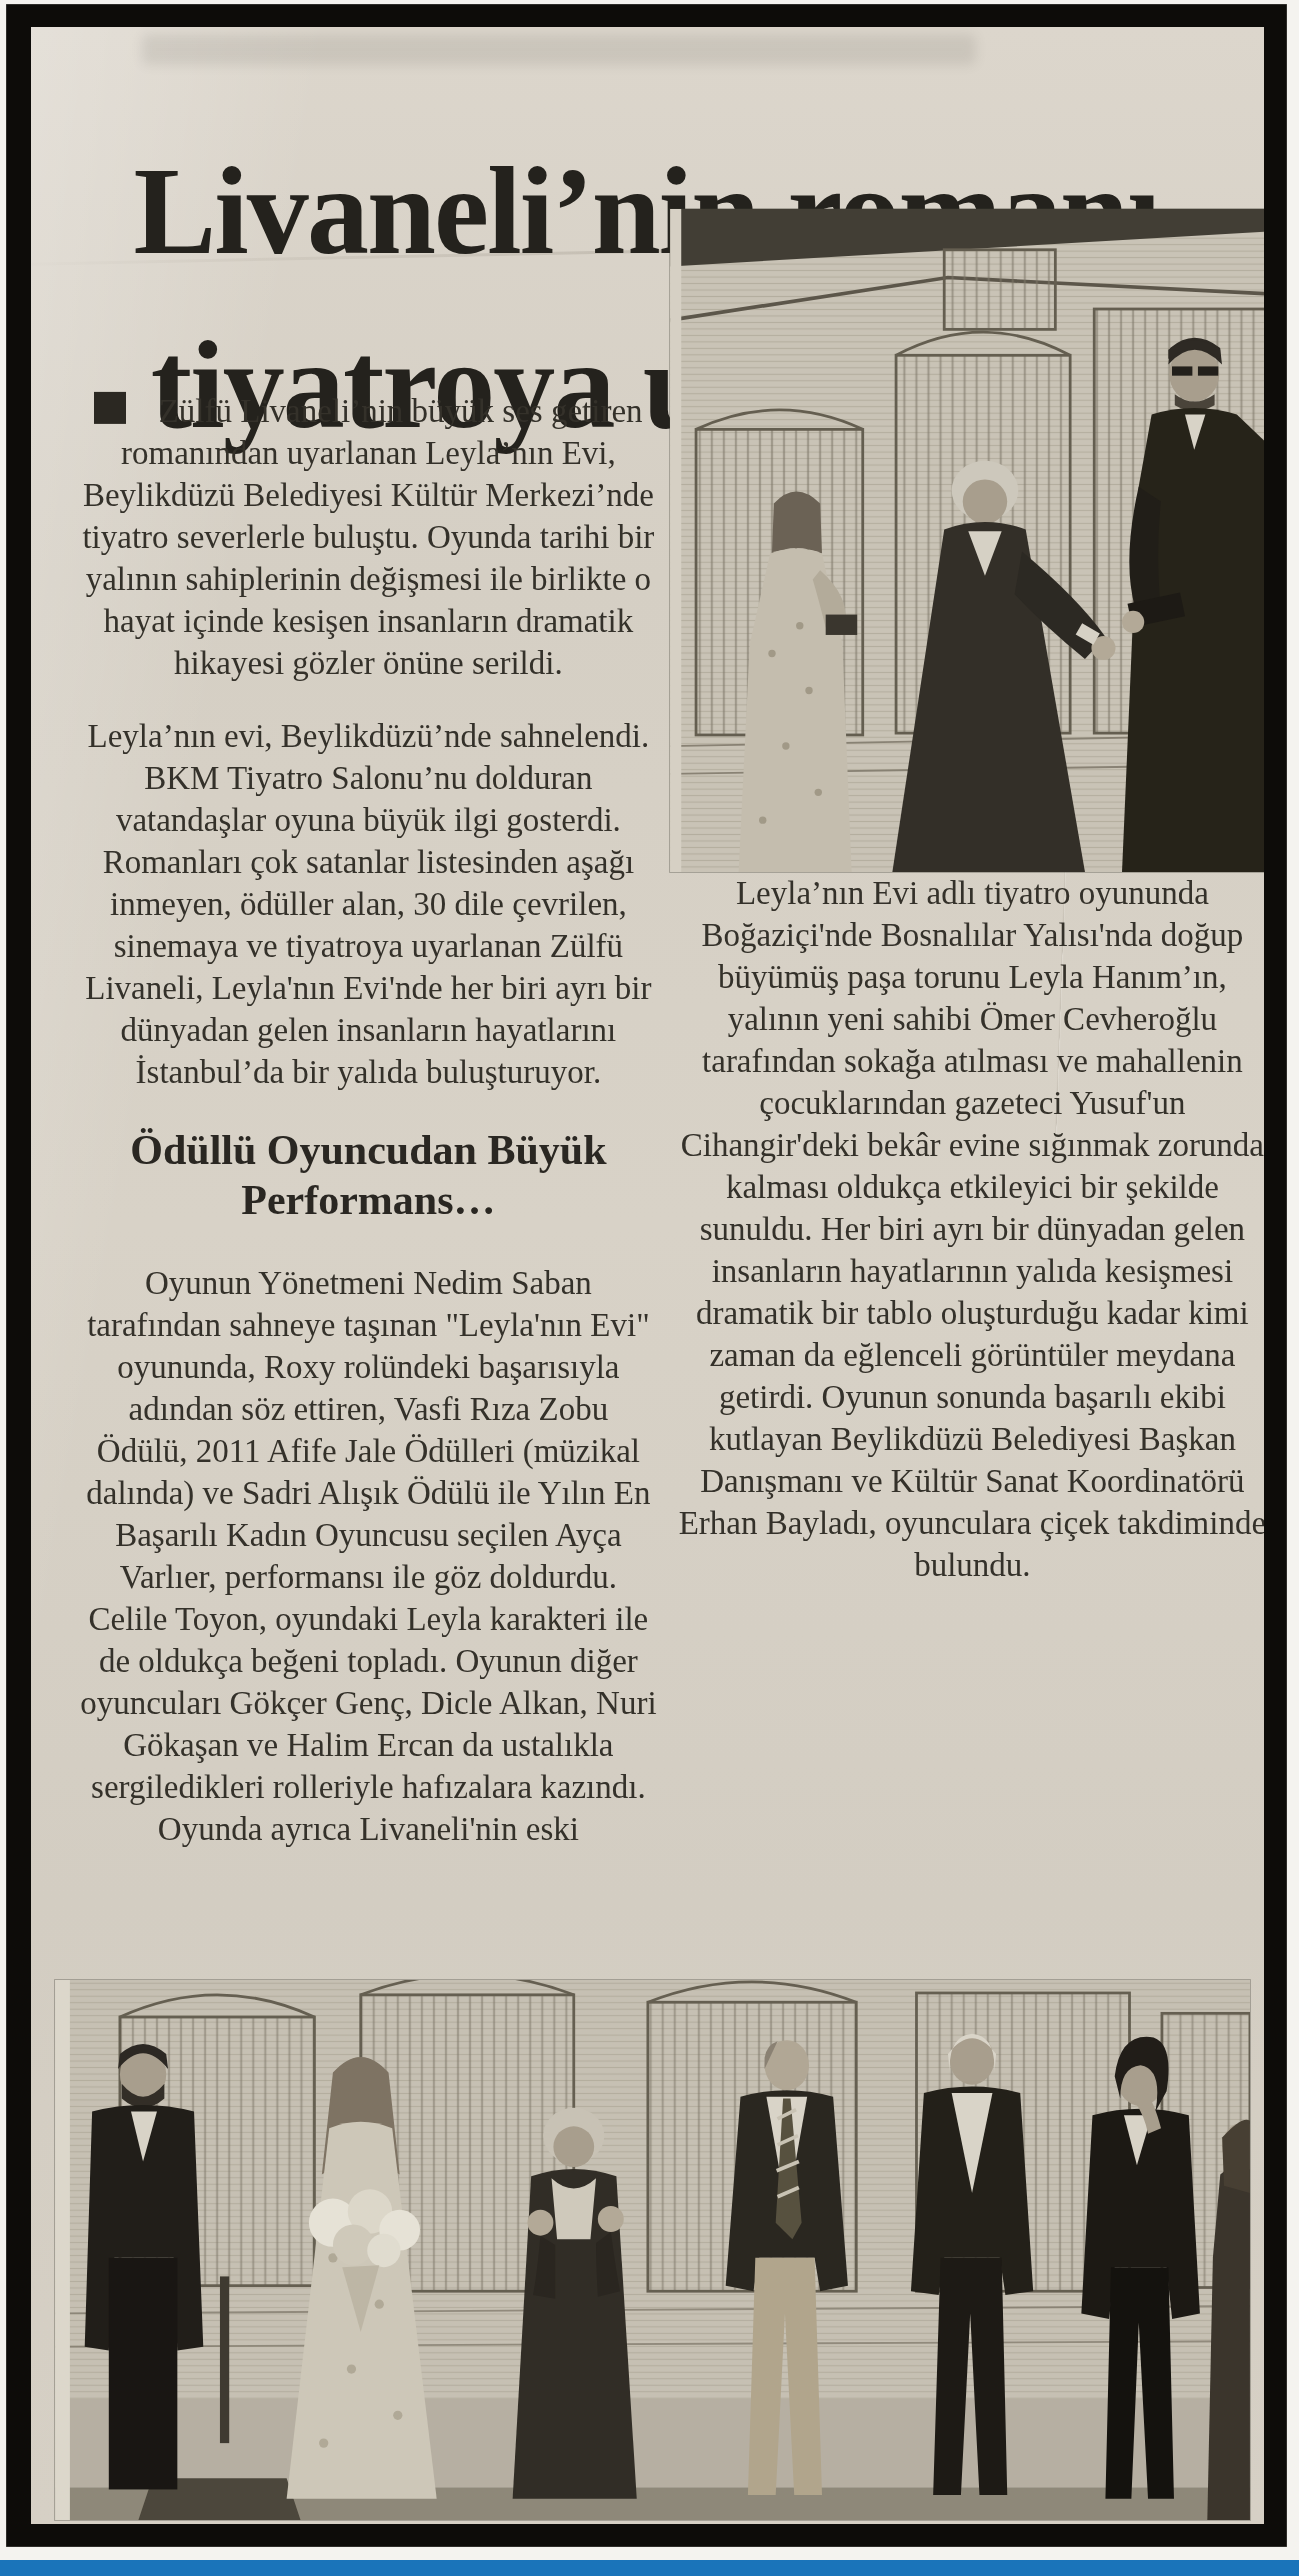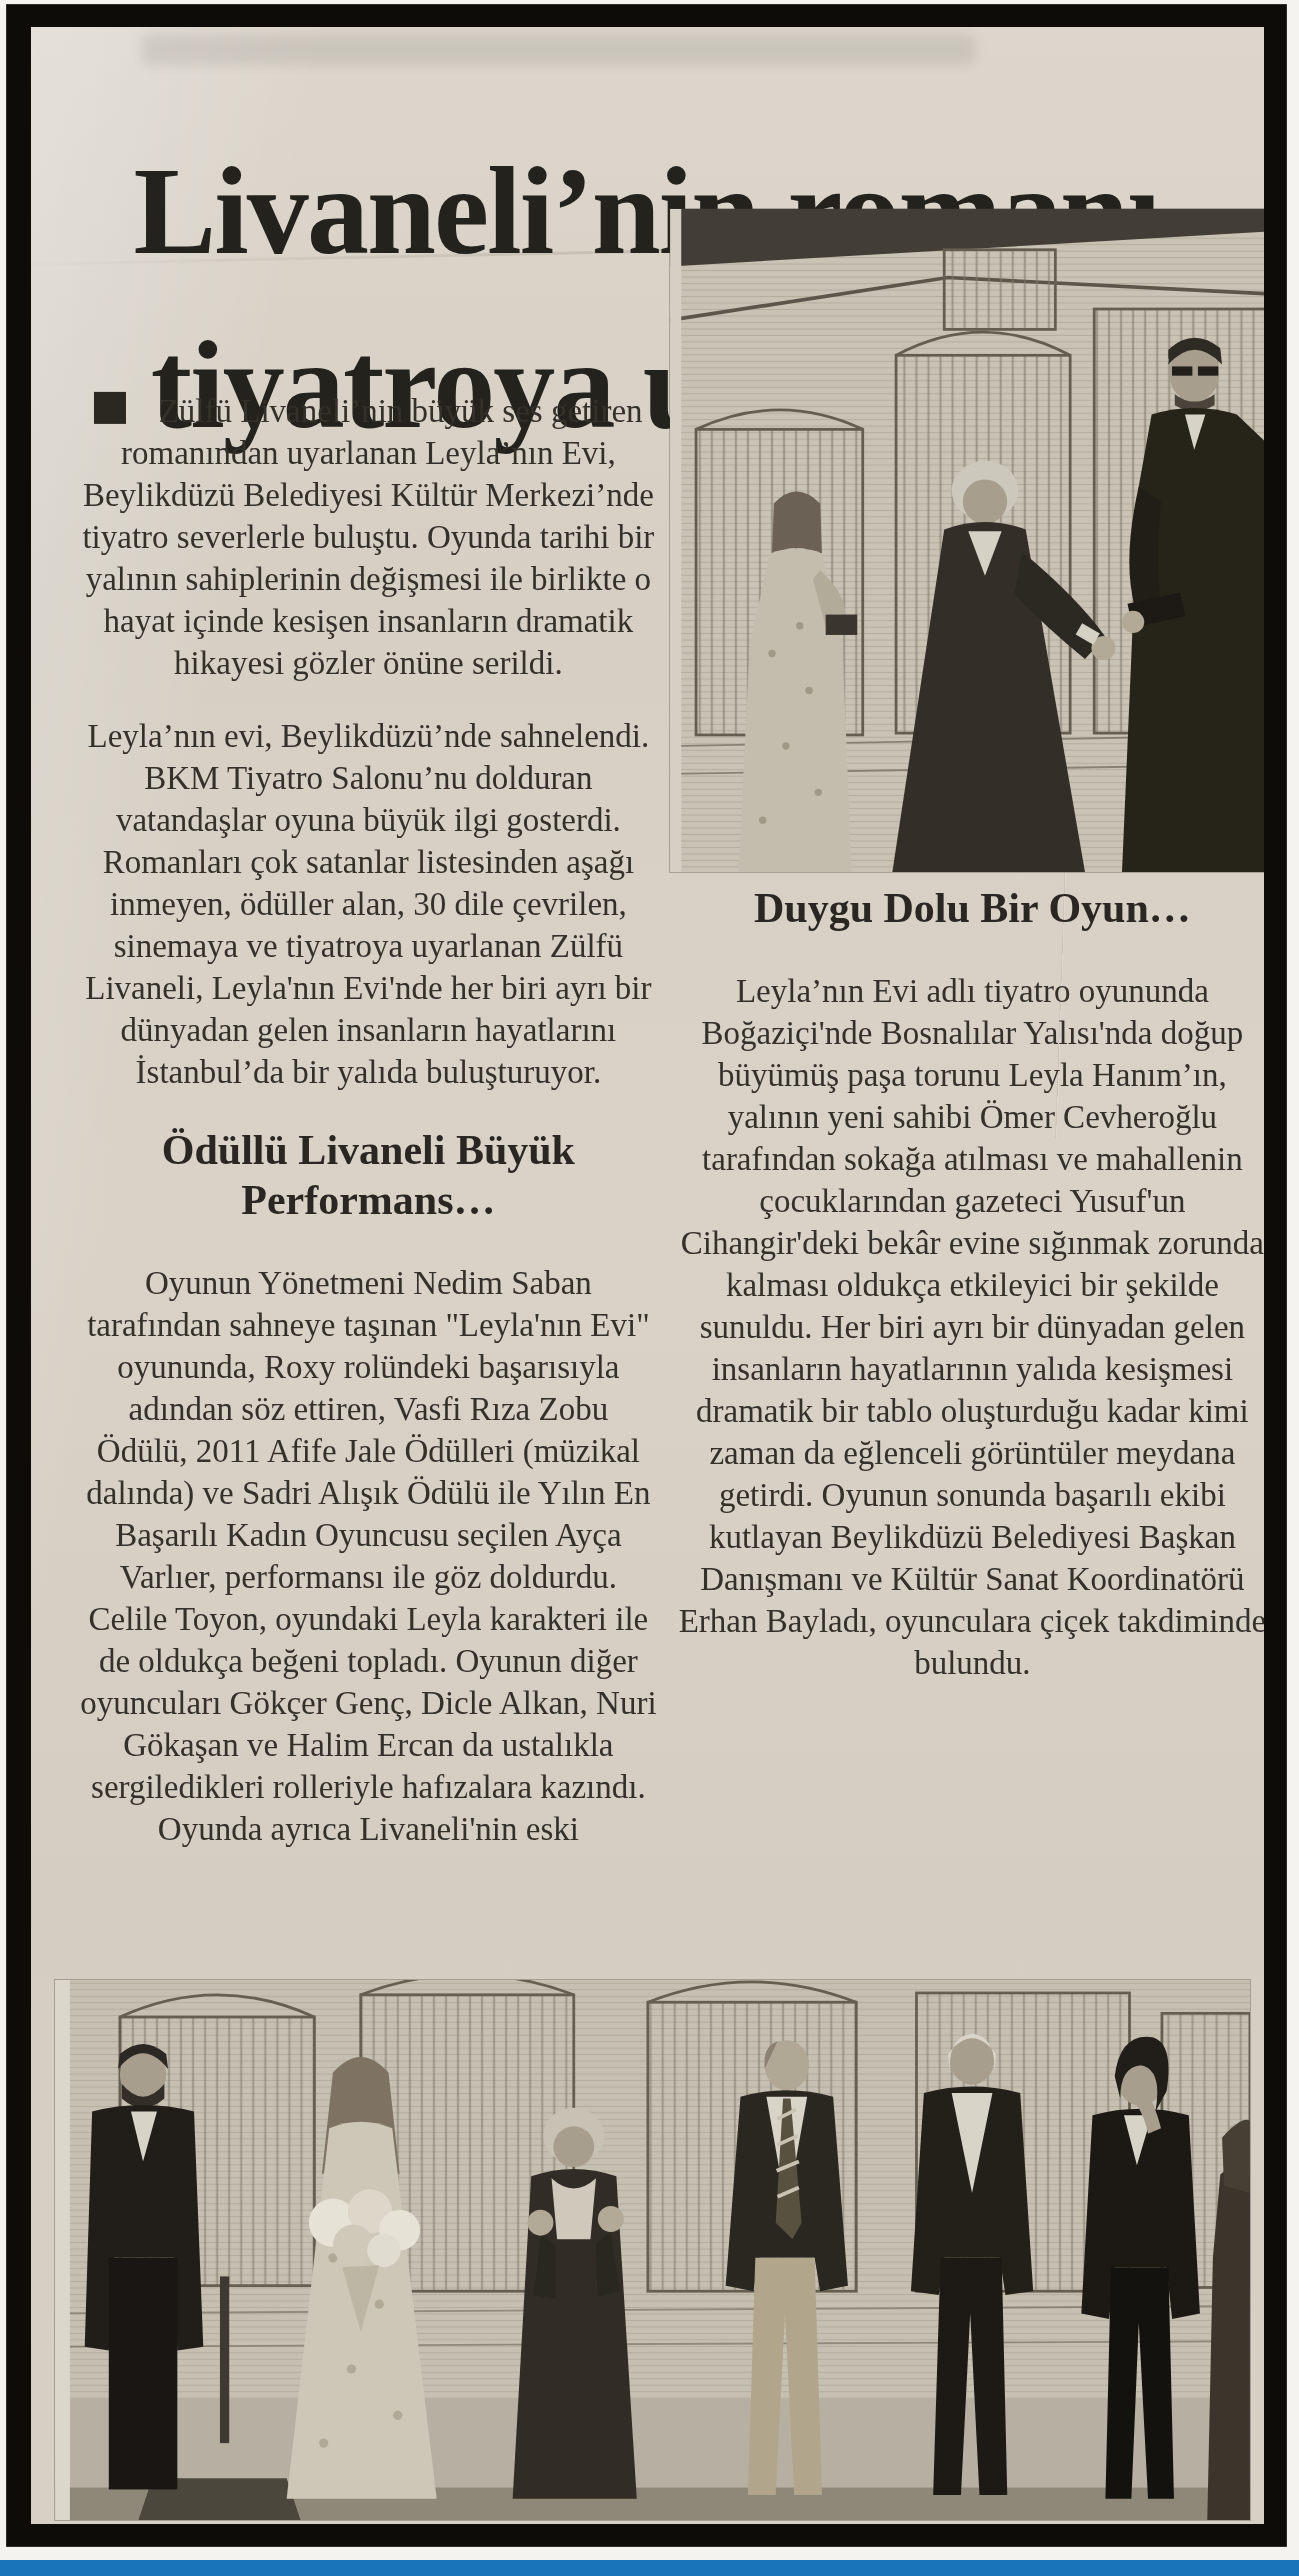--- a/index.html
+++ b/index.html
@@ -56,21 +56,21 @@
       <div class="crease c2"></div>
 
       <h1 class="headline">
         <span class="hl">Livaneli’nin romanı</span>
         <span class="hl">tiyatroya uyarlandı</span>
       </h1>
 
       <div class="col col-left">
         <p><span class="bullet"></span><span>Zülfü Livaneli’nin büyük ses getiren romanından uyarlanan Leyla’nın Evi, Beylikdüzü Belediyesi Kültür Merkezi’nde tiyatro severlerle buluştu. Oyunda tarihi bir yalının sahiplerinin değişmesi ile birlikte o hayat içinde kesişen insanların dramatik hikayesi gözler önüne serildi.</span></p>
         <p>Leyla’nın evi, Beylikdüzü’nde sahnelendi. BKM Tiyatro Salonu’nu dolduran vatandaşlar oyuna büyük ilgi gosterdi. Romanları çok satanlar listesinden aşağı inmeyen, ödüller alan, 30 dile çevrilen, sinemaya ve tiyatroya uyarlanan Zülfü Livaneli, Leyla'nın Evi'nde her biri ayrı bir dünyadan gelen insanların hayatlarını İstanbul’da bir yalıda buluşturuyor.</p>
-        <div class="subhead left">Ödüllü Livaneli Büyük Performans…</div>
+        <div class="subhead left">Ödüllü Oyuncudan Büyük Performans…</div>
         <p>Oyunun Yönetmeni Nedim Saban tarafından sahneye taşınan "Leyla'nın Evi" oyununda, Roxy rolündeki başarısıyla adından söz ettiren, Vasfi Rıza Zobu Ödülü, 2011 Afife Jale Ödülleri (müzikal dalında) ve Sadri Alışık Ödülü ile Yılın En Başarılı Kadın Oyuncusu seçilen Ayça Varlıer, performansı ile göz doldurdu. Celile Toyon, oyundaki Leyla karakteri ile de oldukça beğeni topladı. Oyunun diğer oyuncuları Gökçer Genç, Dicle Alkan, Nuri Gökaşan ve Halim Ercan da ustalıkla sergiledikleri rolleriyle hafızalara kazındı. Oyunda ayrıca Livaneli'nin eski</p>
       </div>
 
       <div class="col col-right">
 
         <div class="photo photo-top">
           <svg width="604" height="663" viewBox="0 0 652 716" xmlns="http://www.w3.org/2000/svg">
             <defs>
               <pattern id="hA" width="10" height="7" patternUnits="userSpaceOnUse">
                 <line x1="0" y1="3.5" x2="10" y2="3.5" stroke="#9a9482" stroke-width="1.2"></line>
@@ -134,21 +134,20 @@
               <path d="M545,200 Q566,216 588,200 L588,212 Q566,224 545,212 Z" fill="#4a443a"></path>
               <path d="M520,222 Q566,208 612,222 L652,260 L652,716 L488,716 L506,300 Z" fill="#262319"></path>
               <path d="M556,222 L566,260 L578,222 Z" fill="#d8d3c7"></path>
               <path d="M506,300 Q488,380 502,430 L530,436 Q524,370 530,316 Z" fill="#211e18"></path>
               <rect x="496" y="420" width="58px" height="26" fill="#1d1a15" transform="rotate(-12 525 433)"></rect>
               <circle cx="500" cy="446" r="12" fill="#b3a997"></circle>
             </g>
           </svg>
         </div>
 
-        <div class="subhead">Duygu Dolu Bir Oyun…</div>
         <p>Leyla’nın Evi adlı tiyatro oyununda Boğaziçi'nde Bosnalılar Yalısı'nda doğup büyümüş paşa torunu Leyla Hanım’ın, yalının yeni sahibi Ömer Cevheroğlu tarafından sokağa atılması ve mahallenin çocuklarından gazeteci Yusuf'un Cihangir'deki bekâr evine sığınmak zorunda kalması oldukça etkileyici bir şekilde sunuldu. Her biri ayrı bir dünyadan gelen insanların hayatlarının yalıda kesişmesi dramatik bir tablo oluşturduğu kadar kimi zaman da eğlenceli görüntüler meydana getirdi. Oyunun sonunda başarılı ekibi kutlayan Beylikdüzü Belediyesi Başkan Danışmanı ve Kültür Sanat Koordinatörü Erhan Bayladı, oyunculara çiçek takdiminde bulundu.</p>
       </div>
 
       <div class="photo photo-bottom">
         <svg width="1195" height="540" viewBox="0 0 1290 583" xmlns="http://www.w3.org/2000/svg">
           <defs>
             <pattern id="hB" width="10" height="7" patternUnits="userSpaceOnUse">
               <line x1="0" y1="3.5" x2="10" y2="3.5" stroke="#9a9482" stroke-width="1.2"></line>
             </pattern>
             <pattern id="vB" width="13" height="12" patternUnits="userSpaceOnUse">

